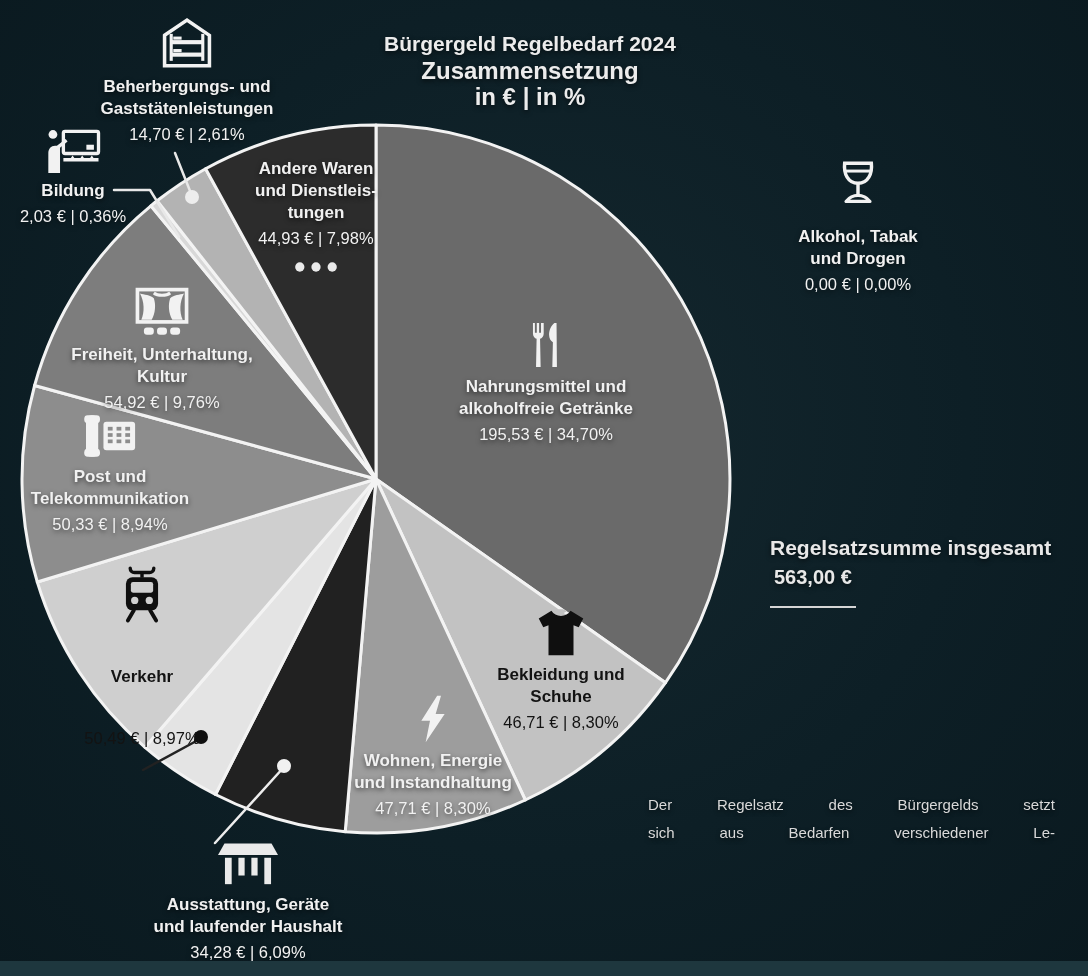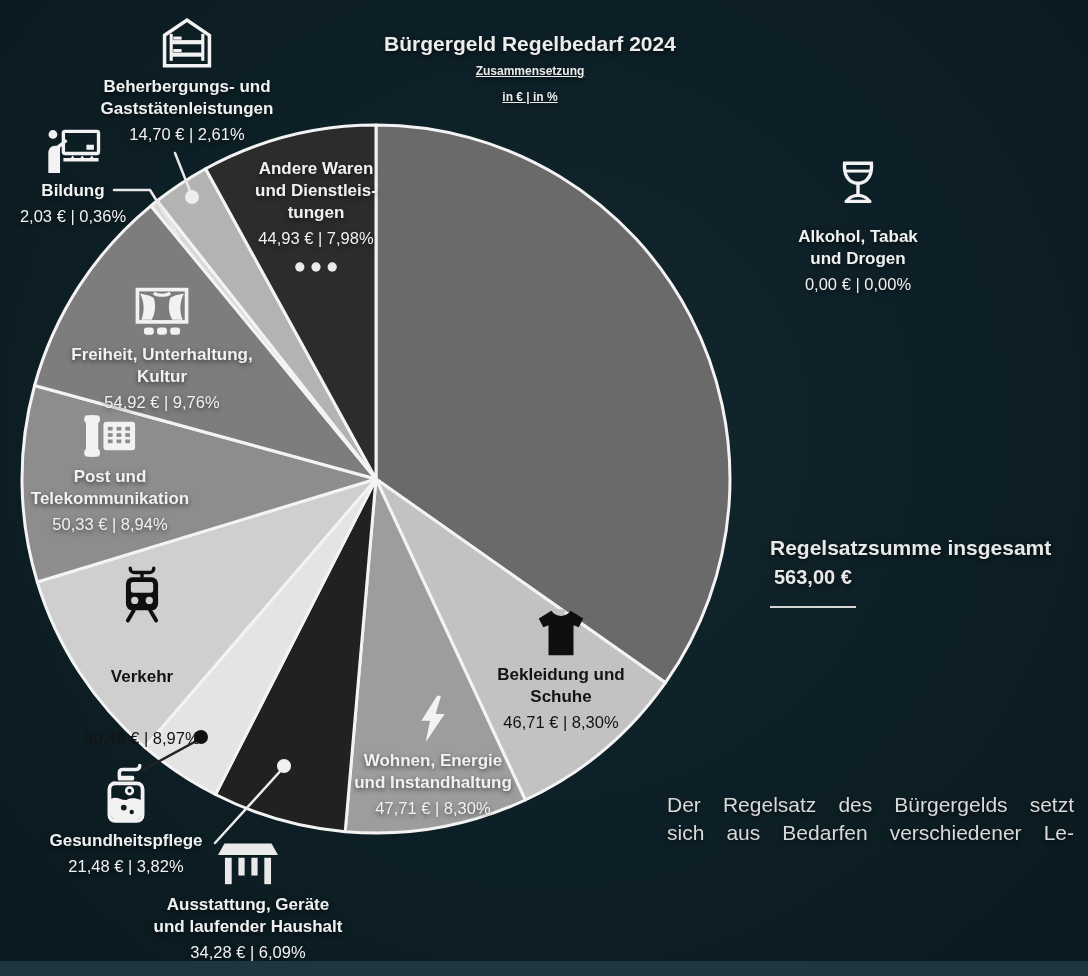--- a/index.html
+++ b/index.html
@@ -14,30 +14,30 @@
   .grp{position:absolute;display:flex;flex-direction:column;align-items:center;
        text-align:center;color:#f1f1f1;text-shadow:0 2px 5px rgba(0,0,0,.55);}
   .grp .l{font-size:17px;font-weight:bold;line-height:22px;}
   .grp .v{font-size:16.5px;font-weight:normal;line-height:22px;margin-top:3px;}
   .grp .ic{margin-bottom:6px;line-height:0;}
   .grp.dark{color:#131313;text-shadow:none;}
 
   #title{position:absolute;left:330px;top:30px;width:400px;text-align:center;
          color:#ececec;font-weight:bold;text-shadow:0 2px 5px rgba(0,0,0,.6);}
   #title .t1{font-size:21px;line-height:28px;}
-  #title .t2,#title .t3{font-size:12px;line-height:26px;text-decoration:underline;}
+  #title .t2,#title .t3{font-size:24px;line-height:26px;}
 
   #summary{position:absolute;left:770px;top:534px;width:318px;text-align:left;
            color:#e8e8e8;font-weight:bold;text-shadow:0 2px 5px rgba(0,0,0,.6);}
   #summary .s1{font-size:21px;line-height:27px;}
   #summary .s2{font-size:20px;margin-top:5px;display:inline-block;
                border-bottom:2px solid #d5d5d5;padding:0 4px 17px 4px;}
 
   #footnote{position:absolute;left:648px;top:791px;width:407px;color:#d9d9d9;
-            font-size:21px;line-height:27.5px;text-shadow:0 2px 4px rgba(0,0,0,.5);margin-left:19px;}
+            font-size:15px;line-height:27.5px;text-shadow:0 2px 4px rgba(0,0,0,.5);}
   #footnote .just{text-align:justify;text-align-last:justify;}
 
   
   #g0{left:430px;top:320px;width:232px;}
   #g1{left:478px;top:608px;width:166px;}
   #g2{left:347px;top:694px;width:172px;}
   #g3{left:130px;top:840px;width:236px;}
   #g4{left:18px;top:762px;width:216px;}
   #g5{left:72px;top:564px;width:140px;gap:36px;}
   #g6{left:8px;top:412px;width:204px;}
@@ -77,20 +77,31 @@
         <circle cx="284" cy="766" r="7" fill="#f1f1f1"></circle>
       </g>
   </svg>
 
   <div id="title">
     <div class="t1">Bürgergeld Regelbedarf 2024</div>
     <div class="t2">Zusammensetzung</div>
     <div class="t3">in € | in %</div>
   </div>
 
+  <div class="grp" id="g0">
+    <div class="ic">
+      <svg width="46" height="50" viewBox="0 0 24 26" fill="#f2f2f2">
+        <path d="M5.2 1.5v5.6c0 1.4.9 2.3 1.9 2.7L6.8 24.5h2.4L8.9 9.8c1-.4 1.9-1.3 1.9-2.7V1.5H9.4v5.1h-1V1.5H7.2v5.1h-1V1.5H5.2z"></path>
+        <path d="M16.4 1.5c-1.7 1.2-2.8 3.6-2.8 6.2 0 2 .9 3.3 2 3.8l-.3 13h2.4l-.2-23h-1.1z"></path>
+      </svg>
+    </div>
+    <div class="l">Nahrungsmittel und</div>
+    <div class="l">alkoholfreie Getränke</div>
+    <div class="v">195,53 € | 34,70%</div>
+  </div>
 
   <div class="grp dark" id="g1">
     <div class="ic">
       <svg width="56" height="50" viewBox="0 0 24 22" fill="#0f0f0f">
         <path d="M7.8 1.2 2.2 4.6l2 3.9 2.3-.9V20.8h11V7.6l2.3.9 2-3.9-5.6-3.4c-.9 1.4-2.4 2.3-4.2 2.3s-3.3-.9-4.2-2.3z"></path>
         <path fill="#c2c2c2" d="M9.4 1.3c.7.7 1.6 1.1 2.6 1.1s1.9-.4 2.6-1.1c-.8-.5-1.6-.8-2.6-.8s-1.8.3-2.6.8z"></path>
       </svg>
     </div>
     <div class="l">Bekleidung und</div>
     <div class="l">Schuhe</div>
@@ -116,35 +127,20 @@
         <rect x="19.8" y="7.4" width="2.8" height="11"></rect>
         <rect x="9" y="7.4" width="2.6" height="7.4"></rect>
         <rect x="14.4" y="7.4" width="2.6" height="7.4"></rect>
       </svg>
     </div>
     <div class="l">Ausstattung, Geräte</div>
     <div class="l">und laufender Haushalt</div>
     <div class="v">34,28 € | 6,09%</div>
   </div>
 
-  <div class="grp" id="g4">
-    <div class="ic">
-      <svg width="54" height="62" viewBox="0 0 24 28">
-        <path d="M9 6.4V4.8c0-.9.7-1.4 1.6-1.4h5.6c1.3 0 2-.6 2-1.8" fill="none" stroke="#f2f2f2" stroke-width="1.6" stroke-linecap="round"></path>
-        <rect x="8.3" y="6.2" width="7.4" height="2.2" rx=".7" fill="#f2f2f2"></rect>
-        <path d="M7.2 9.6h9.6c1.7 0 2.7 1.2 2.7 2.8v11.4c0 1.6-1 2.8-2.7 2.8H7.2c-1.7 0-2.7-1.2-2.7-2.8V12.4c0-1.6 1-2.8 2.7-2.8z" fill="none" stroke="#f2f2f2" stroke-width="1.7"></path>
-        <path d="M5.2 16.6c2.9-1.6 5.3 1.3 7.2.4 1.8-.9 3.8-.9 6.4.2v6.6c0 1.2-.8 2-2 2H7.2c-1.2 0-2-.8-2-2z" fill="#f2f2f2"></path>
-        <circle cx="13.6" cy="13" r="1.5" fill="none" stroke="#f2f2f2" stroke-width="1.2"></circle>
-        <circle cx="11" cy="20.6" r="1.3" fill="#0c1d24"></circle>
-        <circle cx="14.6" cy="22.6" r="1" fill="#0c1d24"></circle>
-      </svg>
-    </div>
-    <div class="l">Gesundheitspflege</div>
-    <div class="v">21,48 € | 3,82%</div>
-  </div>
 
   <div class="grp dark" id="g5">
     <div class="ic">
       <svg width="52" height="60" viewBox="0 0 24 28">
         <path d="M6.5 2c0 1.1.9 2 2 2h7c1.1 0 2-.9 2-2" fill="none" stroke="#0f0f0f" stroke-width="1.6" stroke-linecap="round"></path>
         <line x1="12" y1="4" x2="12" y2="6.4" stroke="#0f0f0f" stroke-width="1.6"></line>
         <rect x="4.5" y="6.2" width="15" height="15.4" rx="3" fill="#0f0f0f"></rect>
         <rect x="6.8" y="8.4" width="10.4" height="5" rx="1" fill="#cfcfcf"></rect>
         <circle cx="8.6" cy="17" r="1.7" fill="#cfcfcf"></circle>
         <circle cx="15.4" cy="17" r="1.7" fill="#cfcfcf"></circle>

